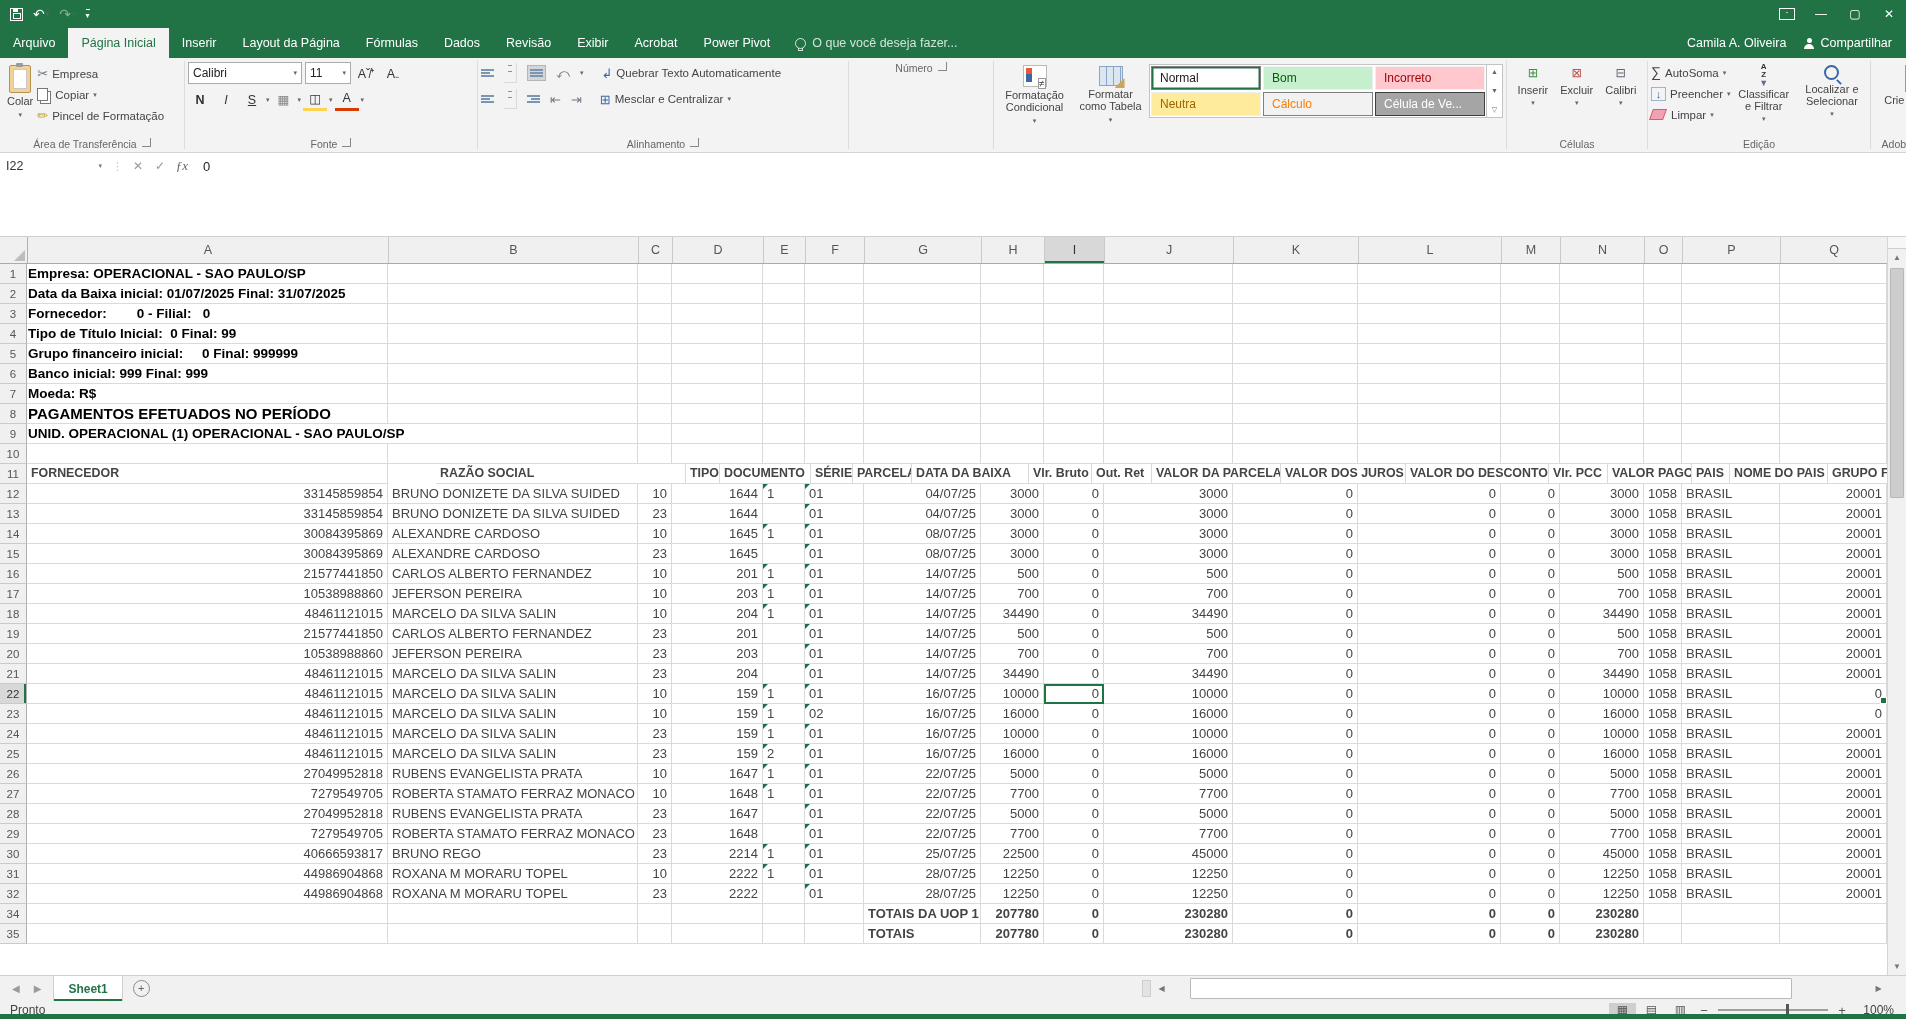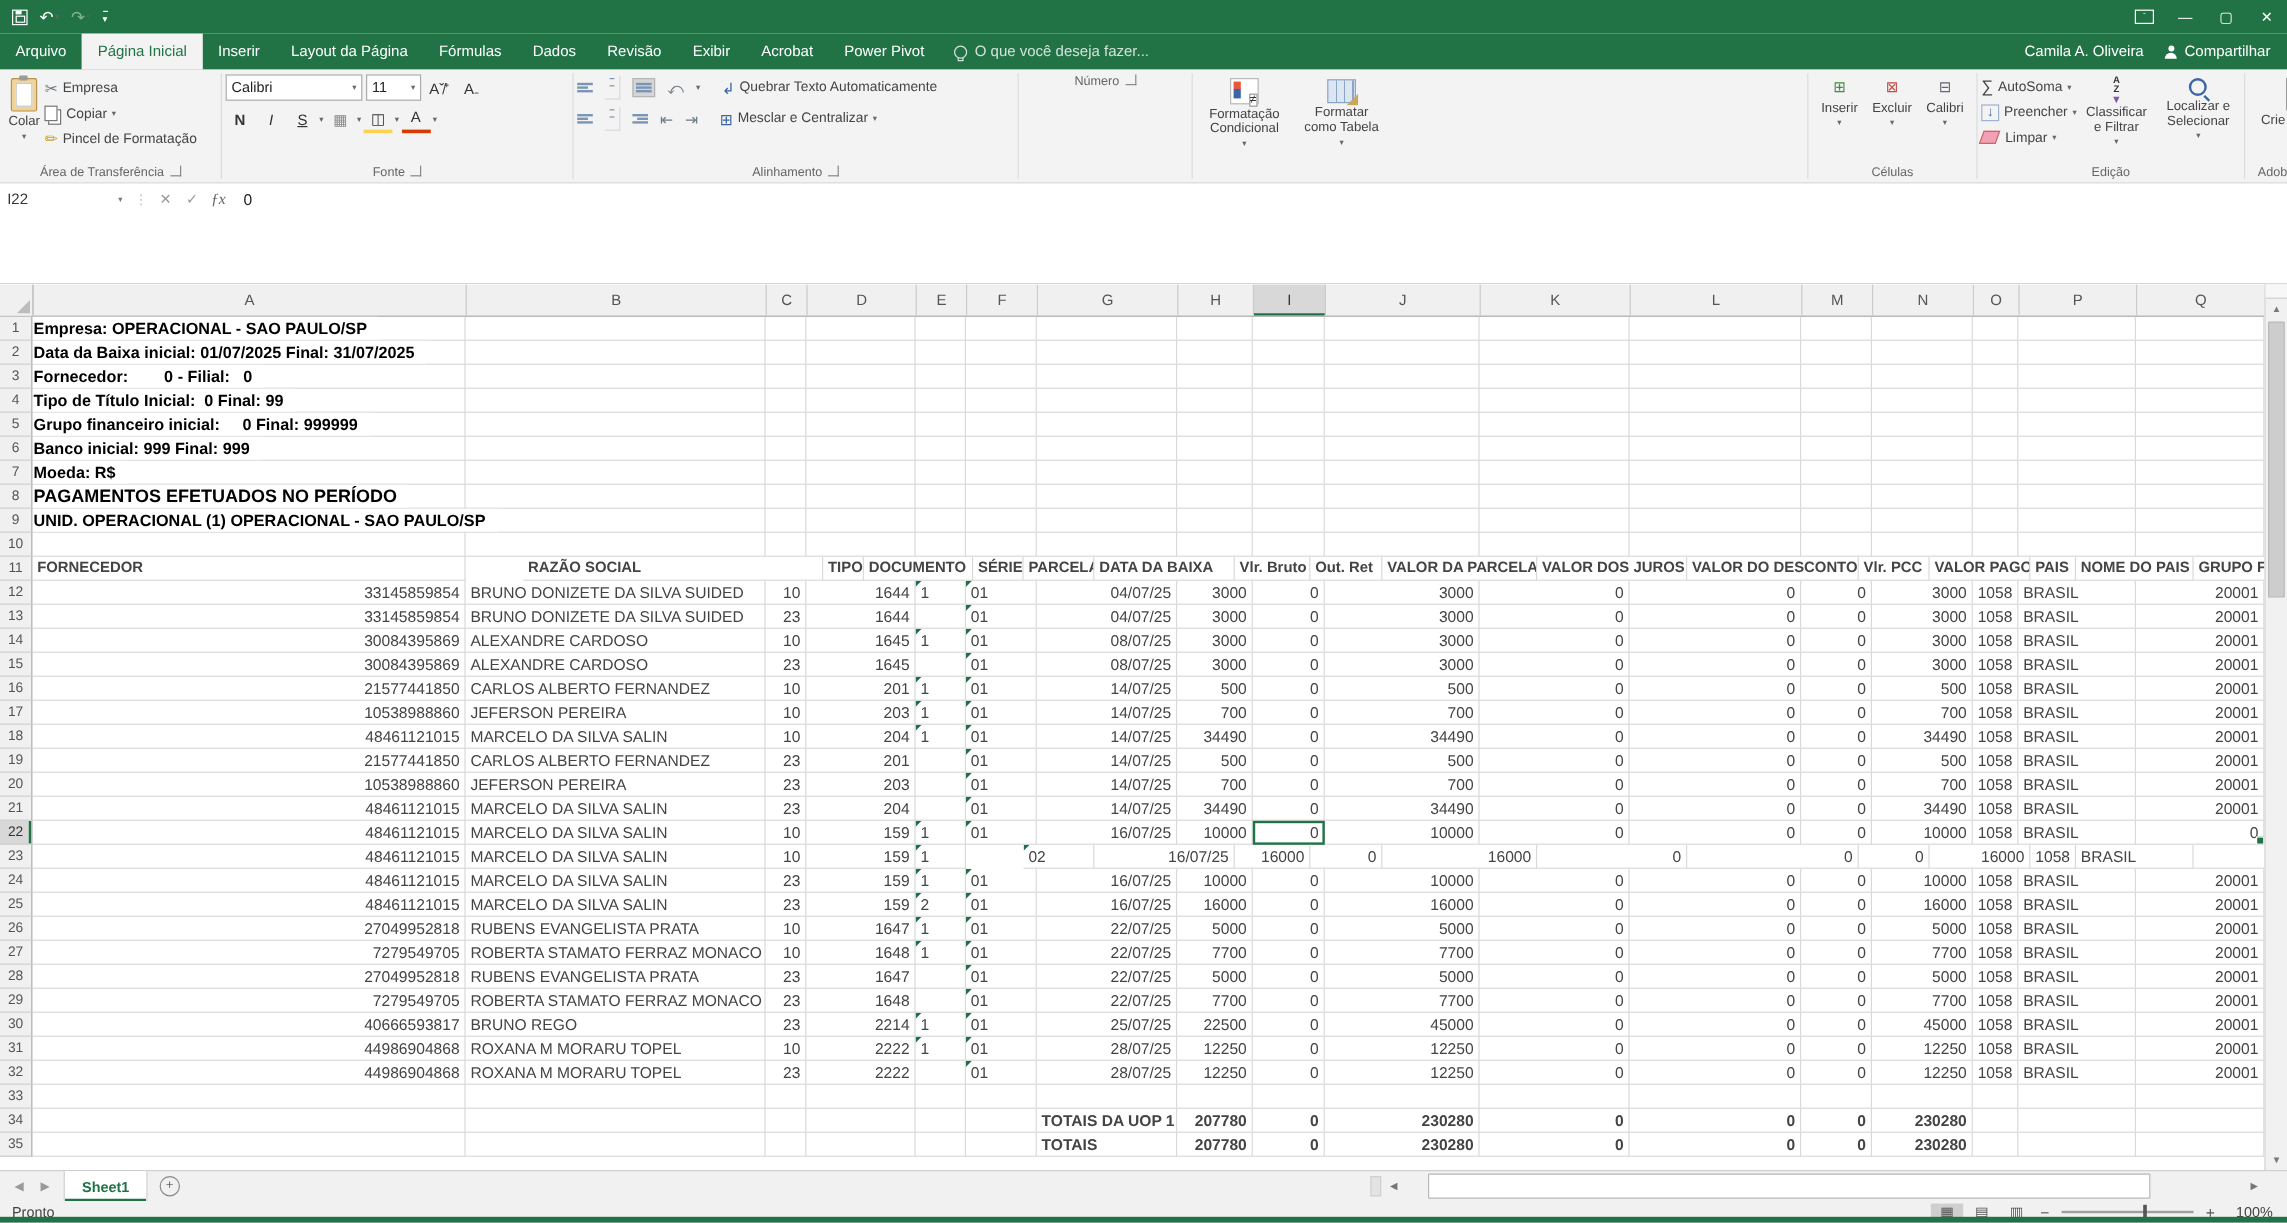--- a/index.html
+++ b/index.html
@@ -347,20 +347,35 @@
       <div class="bigbtn" style="width:72px">
         <span class="condico"></span>
         <span>Formatação Condicional</span>
           <span class="dd">▾</span>
       </div>
       <div class="bigbtn" style="width:74px">
         <span class="tblico"></span>
         <span>Formatar como Tabela</span>
           <span class="dd">▾</span>
       </div>
+      <div style="display:flex;margin-top:4px">
+        <div class="chipwrap">
+            <div class="chip" style="background: rgb(255, 255, 255); color: rgb(26, 26, 26); border: 1px solid rgb(127, 127, 127); box-shadow: rgb(33, 115, 70) 0px 0px 0px 1.5px inset;">Normal</div>
+            <div class="chip" style="background: rgb(198, 239, 206); color: rgb(0, 97, 0);">Bom</div>
+            <div class="chip" style="background: rgb(255, 199, 206); color: rgb(156, 0, 6);">Incorreto</div>
+            <div class="chip" style="background: rgb(255, 235, 156); color: rgb(156, 101, 0);">Neutra</div>
+            <div class="chip" style="background: rgb(242, 242, 242); color: rgb(250, 125, 0); border: 1px solid rgb(127, 127, 127);">Cálculo</div>
+            <div class="chip" style="background: rgb(165, 165, 165); color: rgb(255, 255, 255); border: 1px solid rgb(63, 63, 63);">Célula de Ve...</div>
+          </div>
+        <div class="gscroll">
+          <span>▲</span>
+          <span>▼</span>
+          <span>▽</span>
+        </div>
+      </div>
     </div>
   </div>
   <div class="gsep"></div>
 
   <div class="rgroup" style="width:134px">
     <div class="gcontent" style="justify-content:center;gap:2px">
       <div class="vbtn">
         <span class="fbtn" style="color:#3f8f3f">⊞</span>
         <span>Inserir</span>
           <span class="dd">▾</span>
@@ -920,21 +935,21 @@
         <div class="c l" style="width: 98px;">BRASIL</div>
         <div class="c r" style="width: 107px;">0</div>
       </div>
       <div class="rrow">
         <div class="rh">23</div>
         <div class="c r" style="width: 361px;">48461121015</div>
         <div class="c l" style="width: 250px;">MARCELO DA SILVA SALIN</div>
         <div class="c r" style="width: 34px;">10</div>
         <div class="c r" style="width: 91px;">159</div>
         <div class="c l tri" style="width: 42px;">1</div>
-        <div class="c l tri" style="width: 59px; margin-left: 48px;">02</div>
+        <div class="c l tri" style="width: 59px;">02</div>
         <div class="c r" style="width: 117px;">16/07/25</div>
         <div class="c r" style="width: 63px;">16000</div>
         <div class="c r" style="width: 60px;">0</div>
         <div class="c r" style="width: 129px;">16000</div>
         <div class="c r" style="width: 125px;">0</div>
         <div class="c r" style="width: 143px;">0</div>
         <div class="c r" style="width: 59px;">0</div>
         <div class="c r" style="width: 84px;">16000</div>
         <div class="c r" style="width: 38px;">1058</div>
         <div class="c l" style="width: 98px;">BRASIL</div>
@@ -1112,40 +1127,20 @@
         <div class="c r" style="width: 63px;">12250</div>
         <div class="c r" style="width: 60px;">0</div>
         <div class="c r" style="width: 129px;">12250</div>
         <div class="c r" style="width: 125px;">0</div>
         <div class="c r" style="width: 143px;">0</div>
         <div class="c r" style="width: 59px;">0</div>
         <div class="c r" style="width: 84px;">12250</div>
         <div class="c r" style="width: 38px;">1058</div>
         <div class="c l" style="width: 98px;">BRASIL</div>
         <div class="c r" style="width: 107px;">20001</div>
-      </div>
-      <div class="rrow">
-        <div class="rh">33</div>
-        <div class="c r" style="width: 361px;"></div>
-        <div class="c l" style="width: 250px;"></div>
-        <div class="c r" style="width: 34px;"></div>
-        <div class="c r" style="width: 91px;"></div>
-        <div class="c l" style="width: 42px;"></div>
-        <div class="c l" style="width: 59px;"></div>
-        <div class="c r" style="width: 117px;"></div>
-        <div class="c r" style="width: 63px;"></div>
-        <div class="c r" style="width: 60px;"></div>
-        <div class="c r" style="width: 129px;"></div>
-        <div class="c r" style="width: 125px;"></div>
-        <div class="c r" style="width: 143px;"></div>
-        <div class="c r" style="width: 59px;"></div>
-        <div class="c r" style="width: 84px;"></div>
-        <div class="c r" style="width: 38px;"></div>
-        <div class="c l" style="width: 98px;"></div>
-        <div class="c r" style="width: 107px;"></div>
       </div>
       <div class="rrow">
         <div class="rh">34</div>
         <div class="c b r" style="width: 361px;"></div>
         <div class="c b r" style="width: 250px;"></div>
         <div class="c b r" style="width: 34px;"></div>
         <div class="c b r" style="width: 91px;"></div>
         <div class="c b r" style="width: 42px;"></div>
         <div class="c b r" style="width: 59px;"></div>
         <div class="c b l" style="width: 117px;">TOTAIS DA UOP 1</div>

